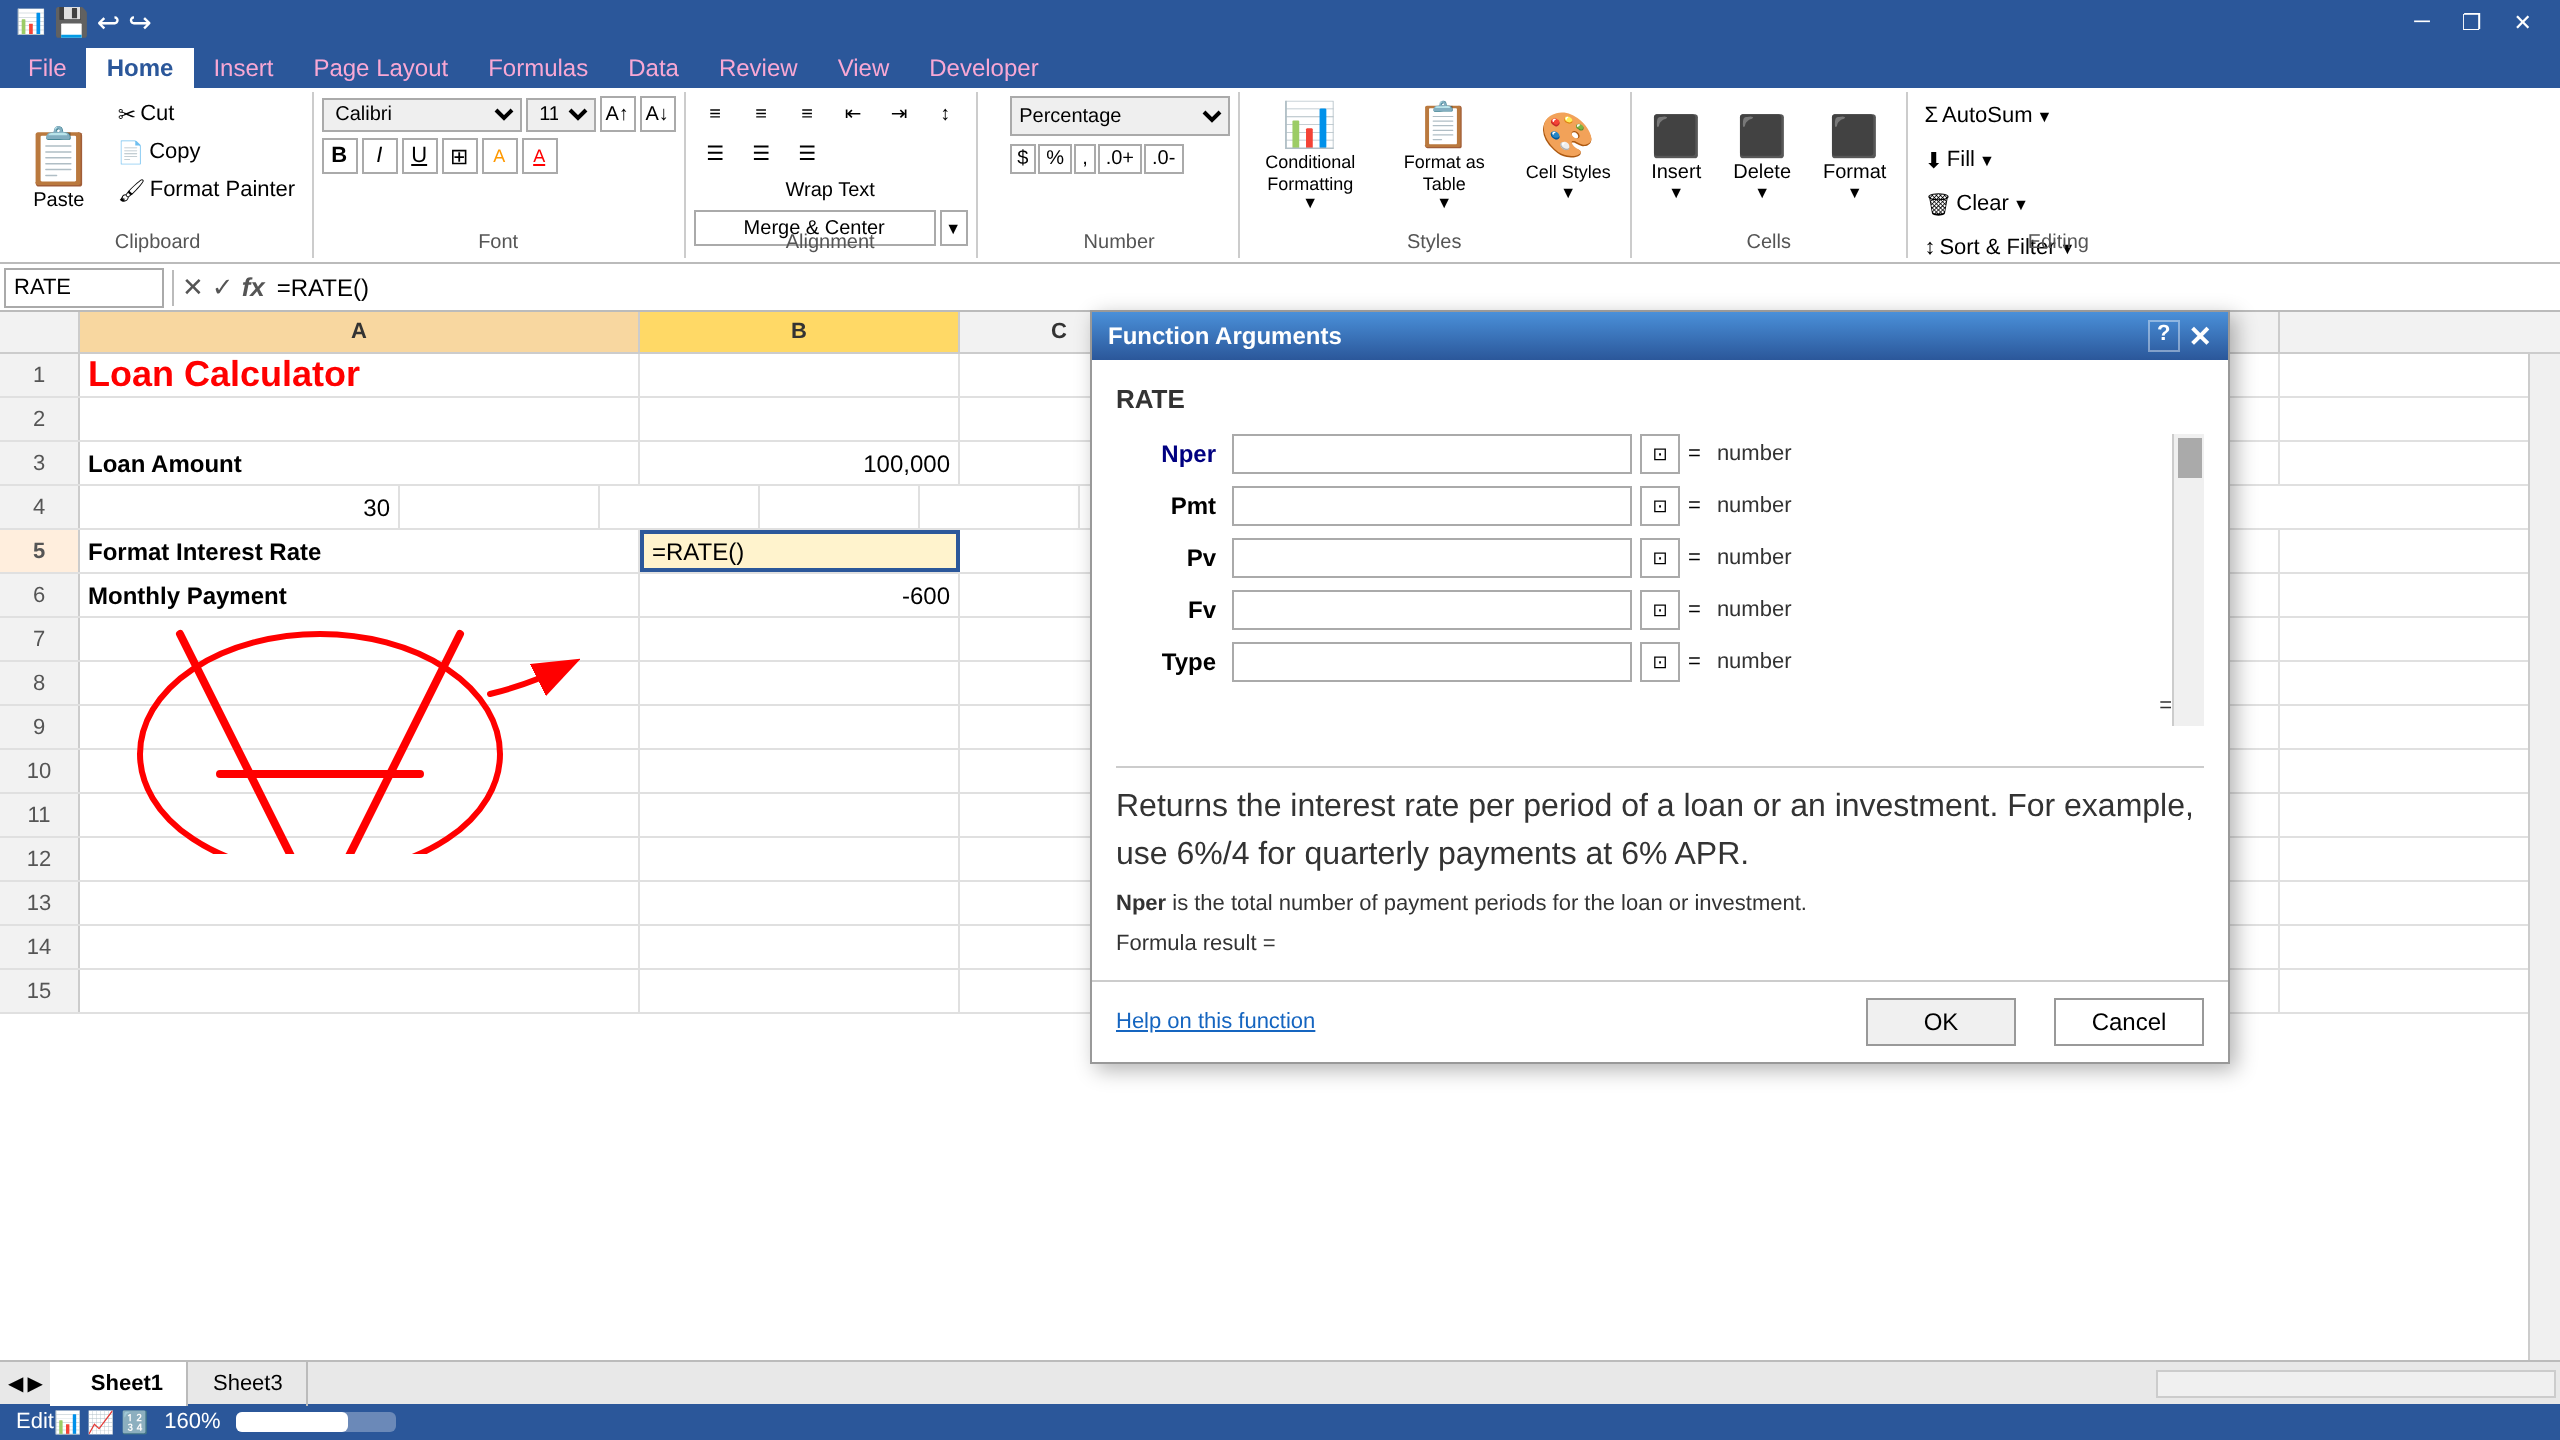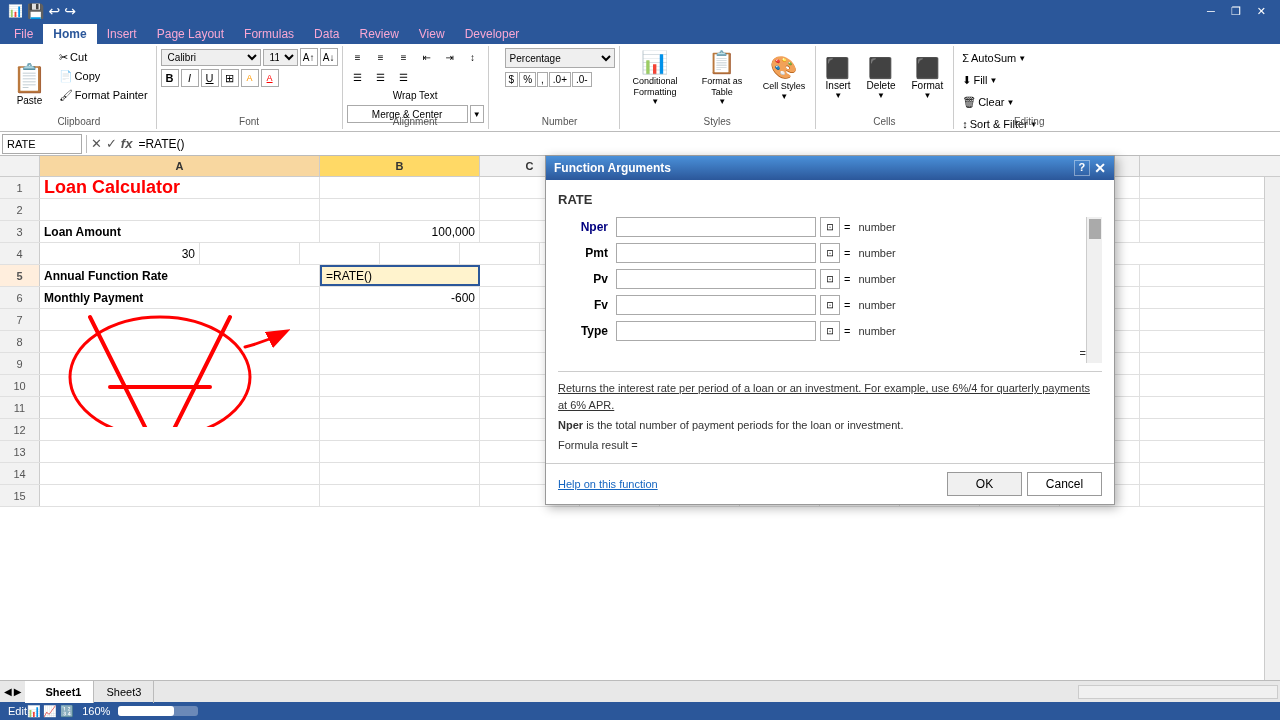--- a/index.html
+++ b/index.html
@@ -91,27 +91,27 @@
     .arg-row { display: flex; align-items: center; margin-bottom: 6px; }
     .arg-label { width: 50px; font-size: 12px; font-weight: bold; text-align: right; margin-right: 8px; }
     .arg-label.highlight { color: navy; font-weight: bold; }
     .arg-input-wrap { display: flex; align-items: center; gap: 4px; flex: 1; }
     .arg-input { width: 200px; height: 20px; border: 1px solid #aaa; padding: 0 4px; font-size: 11px; }
     .arg-ref-btn { width: 20px; height: 20px; border: 1px solid #aaa; background: white; cursor: pointer; font-size: 9px; display: flex; align-items: center; justify-content: center; }
     .arg-type { font-size: 11px; color: #333; margin-left: 4px; }
     .dialog-scrollbar { width: 16px; background: #f0f0f0; border-left: 1px solid #ccc; display: flex; flex-direction: column; align-items: center; }
     .dialog-args-area { display: flex; }
     .dialog-args-main { flex: 1; }
-    .dialog-description { border-top: 1px solid #ccc; margin-top: 8px; padding-top: 8px; font-size: 11px; color: #333; line-height: 1.5; text-decoration: underline; }
+    .dialog-description { border-top: 1px solid #ccc; margin-top: 20px; padding-top: 8px; font-size: 16px; color: #333; line-height: 1.5; }
     .dialog-arg-desc { margin-top: 6px; font-size: 11px; color: #333; }
     .arg-name-bold { font-weight: bold; }
     .dialog-result { font-size: 11px; color: #333; margin-top: 8px; }
     .dialog-footer { display: flex; align-items: center; justify-content: space-between; padding: 8px 12px; border-top: 1px solid #ccc; }
     .help-link { color: #1565c0; font-size: 11px; text-decoration: underline; cursor: pointer; }
-    .dialog-buttons { display: flex; gap: 5px; }
+    .dialog-buttons { display: flex; gap: 19px; }
     .dialog-btn { width: 75px; height: 24px; border: 1px solid #999; background: white; cursor: pointer; font-size: 12px; }
     .dialog-btn.primary { background: #f0f0f0; }
 
     
     .scrollbar-v { width: 16px; background: #f0f0f0; border-left: 1px solid #ccc; }
   </style>
 </head>
 <body>
 
 <div class="title-bar">
@@ -396,21 +396,21 @@
           <div class="cell col-e"></div>
           <div class="cell col-d"></div>
           <div class="cell col-d"></div>
           <div class="cell col-d"></div>
           <div class="cell col-d"></div>
           <div class="cell col-d"></div>
         </div>
 
         <div class="sheet-row">
           <div class="row-num active-row">5</div>
-          <div class="cell col-a bold">Annual Function Rate</div>
+          <div class="cell col-a bold">Format Interest Rate</div>
           <div class="cell col-b active-cell">=RATE()</div>
           <div class="cell col-c"></div>
           <div class="cell col-d"></div>
           <div class="cell col-e"></div>
           <div class="cell col-d"></div>
           <div class="cell col-d"></div>
           <div class="cell col-d"></div>
           <div class="cell col-d"></div>
           <div class="cell col-d"></div>
         </div>

